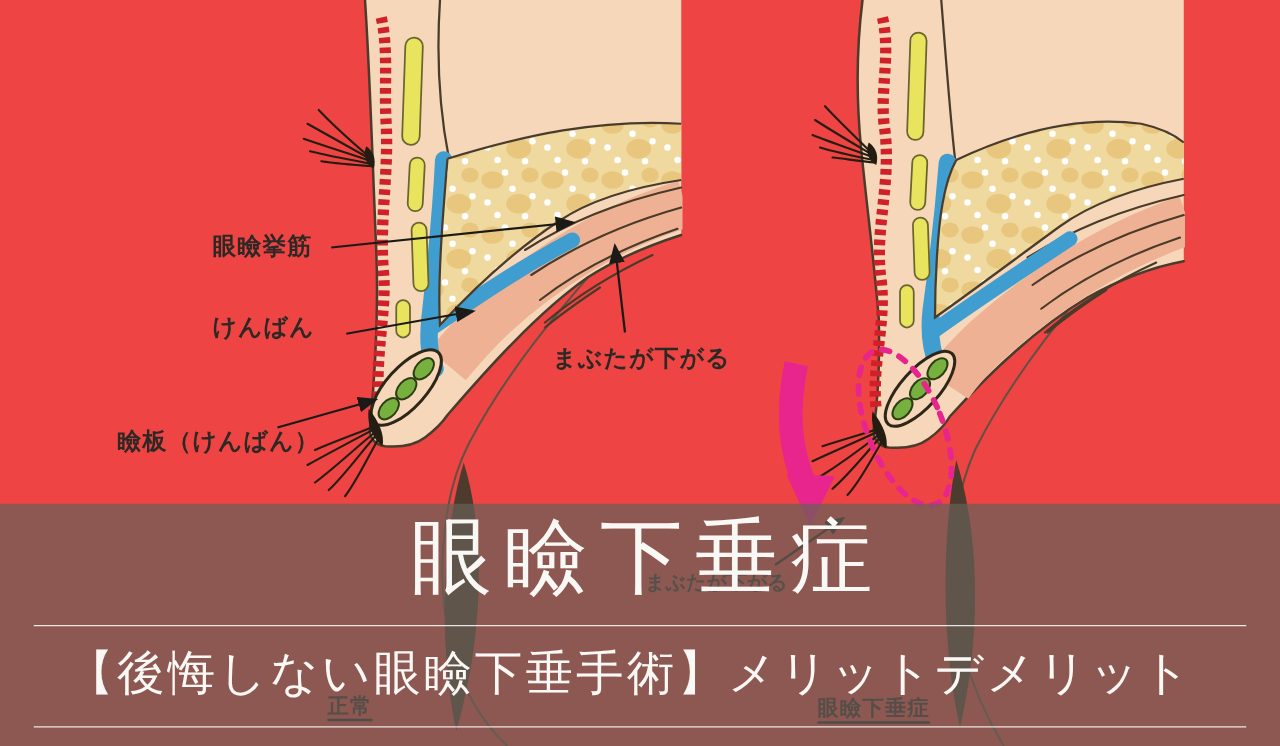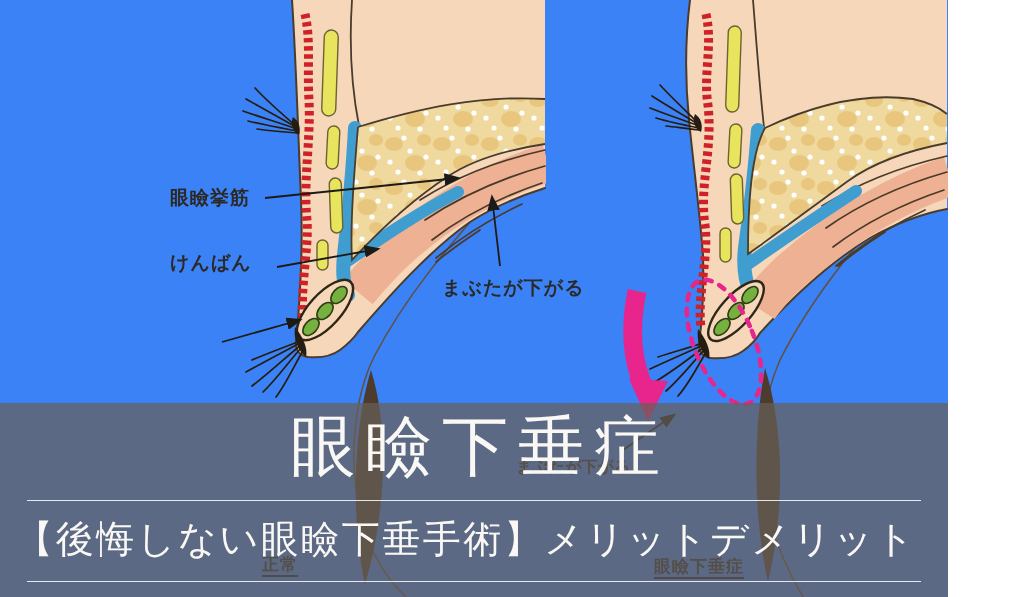--- a/index.html
+++ b/index.html
@@ -1,21 +1,21 @@
 <!DOCTYPE html>
 <html style="--skin: #f6d7ba; --outline: #4a3c2c; --muscle_red: #cf2127; --gland_yellow: #e9e45e; --aponeurosis_blue: #3f9ecf; --fat: #f0d99e; --fat_blob: #e6c378; --muscle_salmon: #eeb193; --tarsus_green: #76b13f; --accent_pink: #e8258d; --iris_brown: #4d3b2e; --banner_text: #faf8f5;"><head>
 <meta charset="utf-8">
 <style>
   :root{
     --skin:#f6d7ba; --outline:#4a3c2c; --muscle_red:#cf2127; --gland_yellow:#e9e45e;
     --aponeurosis_blue:#3f9ecf; --fat:#f0d99e; --fat_blob:#e6c378; --muscle_salmon:#eeb193;
     --tarsus_green:#76b13f; --accent_pink:#e8258d; --iris_brown:#4d3b2e; --banner_text:#faf8f5;
   }
   html,body{margin:0;padding:0;background:#fff;}
-  .stage{position:relative;width:948px;height:597px;overflow:hidden;background:#3b82f6;
+  .stage{position:relative;width:1024px;height:597px;overflow:hidden;background:#ef4444;
          font-family:"Liberation Sans",sans-serif;}
   .art{position:absolute;left:0;top:0;z-index:0;}
   
   .skinfill{fill:var(--skin);}
   .edge{fill:none;stroke:var(--outline);stroke-width:2;stroke-linecap:round;}
   .crease{fill:none;stroke:var(--outline);stroke-width:1.8;stroke-linecap:round;}
   .fatfill{fill:url(#fatp);}
   .fatline{fill:none;stroke:var(--outline);stroke-width:1.8;}
   .blue{fill:none;stroke:var(--aponeurosis_blue);stroke-linecap:round;}
   .salmon{fill:none;stroke:var(--muscle_salmon);}
@@ -193,20 +193,21 @@
       <path class="ann" d="M265,198 L458,178"></path>
       <path class="ann" d="M277,267 L378,249"></path>
       <path class="ann" d="M222,342 L300,320"></path>
       <path class="ann" d="M500,266 L492,197"></path>
       <path class="ann" d="M620,452 L674,415"></path>
     </g>
   </svg>
 
   <div class="lbl" style="left:170px;top:188px">眼瞼挙筋</div>
   <div class="lbl" style="left:170px;top:253px">けんばん</div>
+  <div class="lbl" style="left:94px;top:344px">瞼板（けんばん）</div>
   <div class="lbl" style="left:442px;top:278px">まぶたが下がる</div>
   <div class="lbl lbl-droop" style="left:516px;top:459px">まぶたが下がる</div>
   <div class="caption" style="left:262px;top:556px">正常</div>
   <div class="caption" style="left:654px;top:558px">眼瞼下垂症</div>
 
   <div class="banner">
     <div class="banner-title">眼瞼下垂症</div>
     <div class="banner-line line1"></div>
     <div class="banner-subtitle">【後悔しない眼瞼下垂手術】メリットデメリット</div>
     <div class="banner-line line2"></div>

